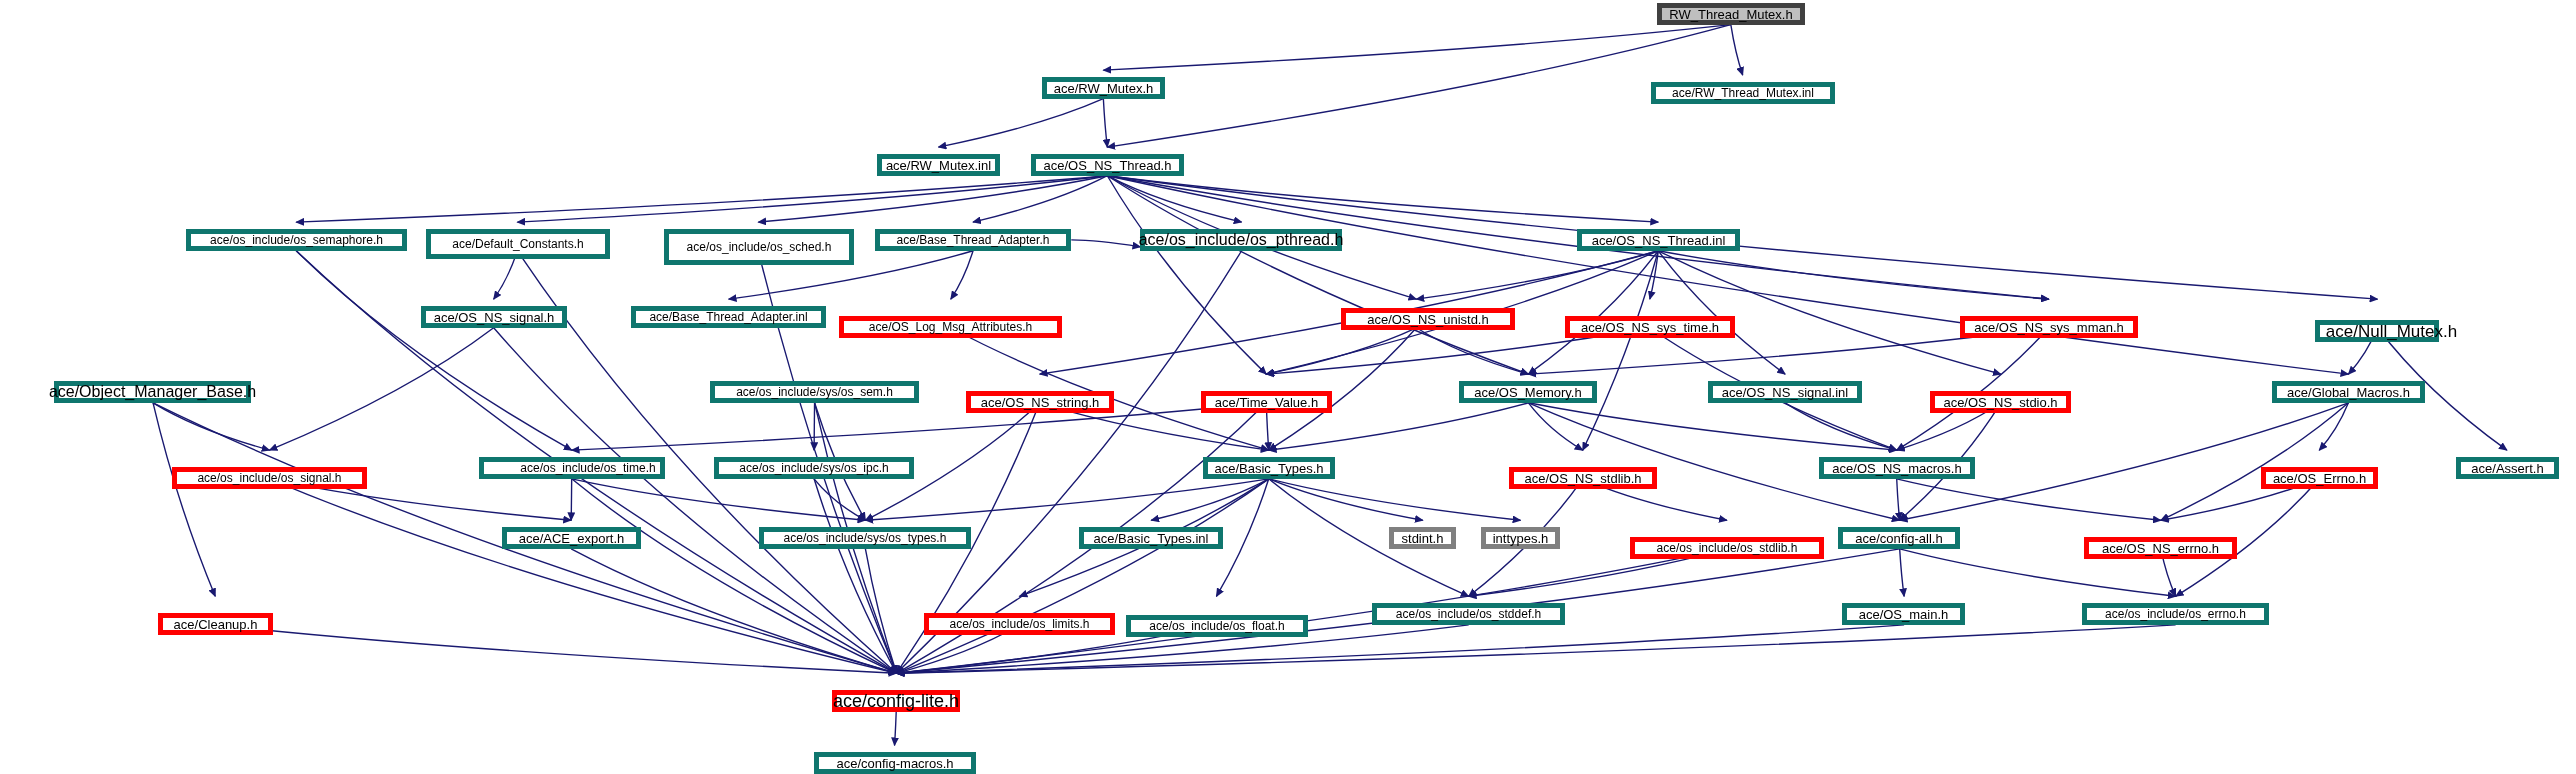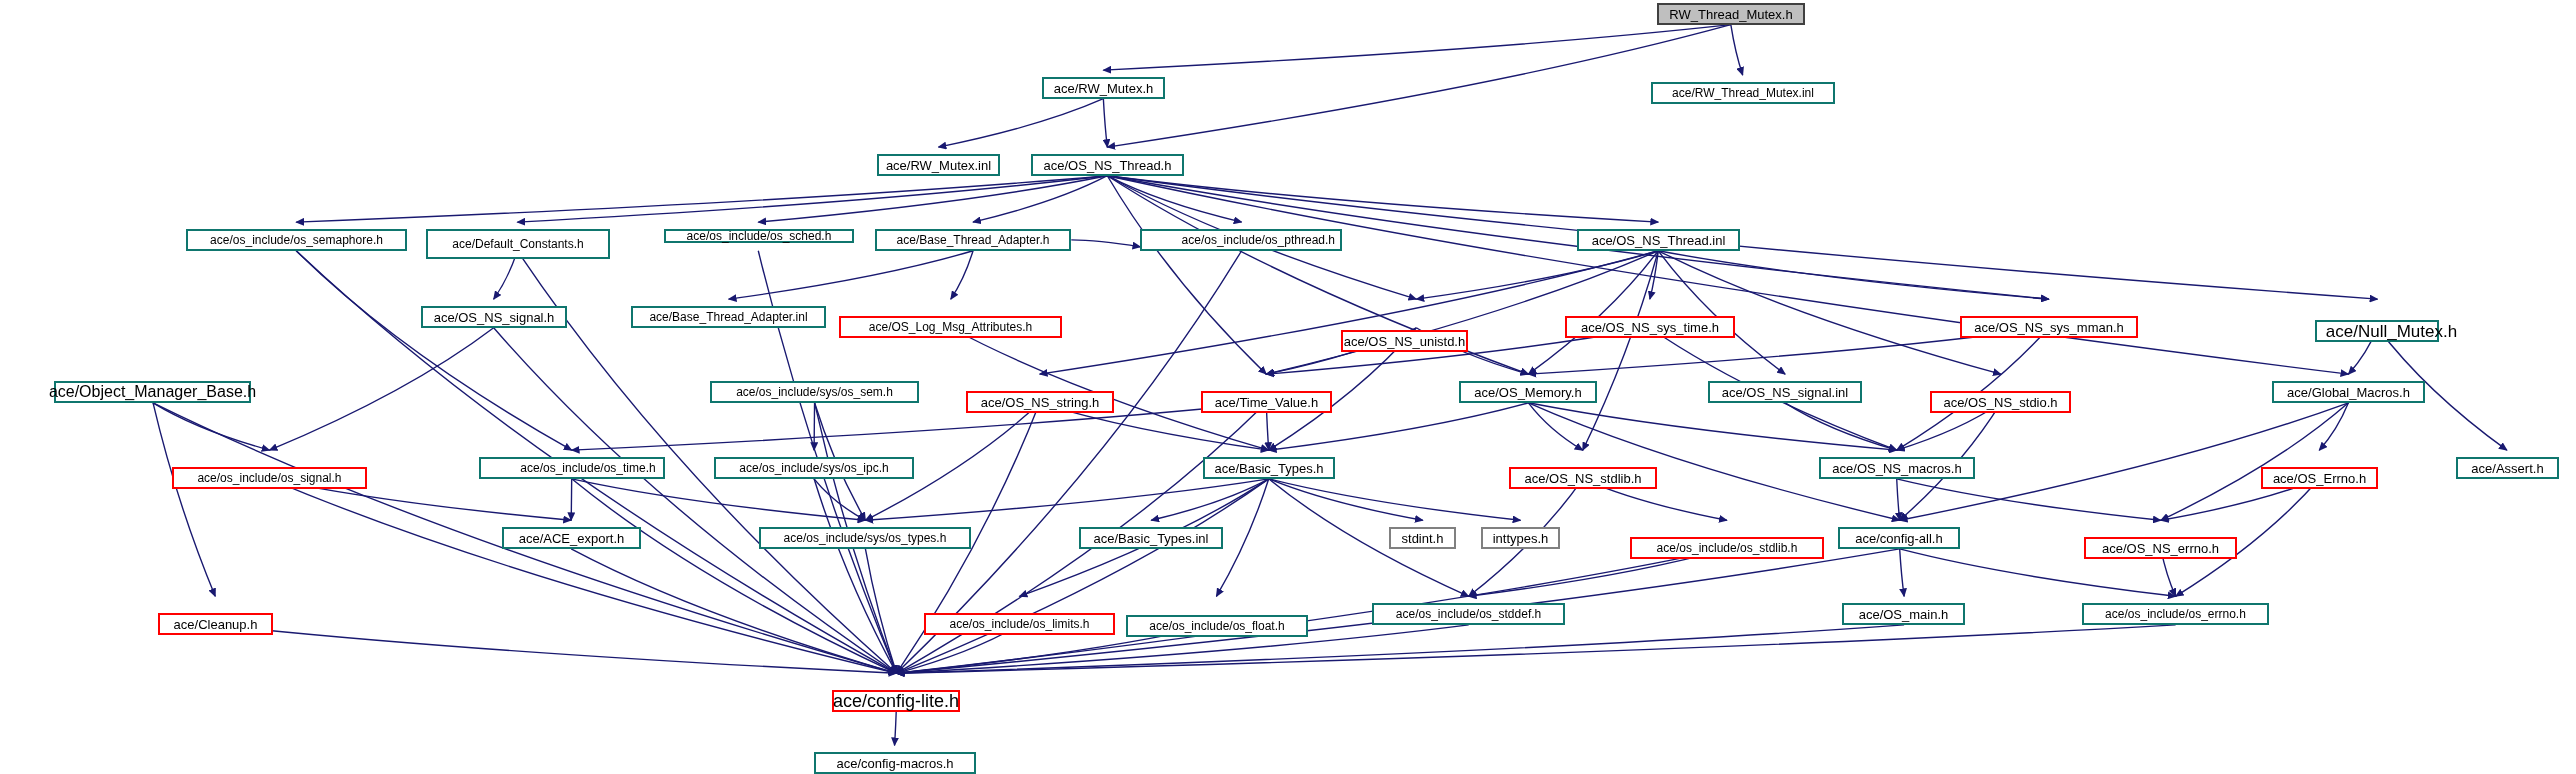--- a/index.html
+++ b/index.html
@@ -1,20 +1,20 @@
 <!DOCTYPE html>
 <html><head>
 <meta charset="utf-8">
 <style>
   html,body{margin:0;padding:0;background:#ffffff;}
   #graph{position:relative;width:2576px;height:774px;background:#ffffff;
          font-family:"Liberation Sans", sans-serif;overflow:hidden;}
   #edges{position:absolute;left:0;top:0;width:2576px;height:774px;pointer-events:none;}
   .node{position:absolute;box-sizing:border-box;display:flex;align-items:center;
-        justify-content:center;background:#ffffff;border:2px solid #0f766e;
+        justify-content:center;background:#ffffff;border:5px solid #0f766e;
         white-space:nowrap;color:#000000;line-height:1;}
   .node span{display:block;padding:0 5px;}
   .n-red{border-color:#ff0000;margin-top:10px;}
   .n-gray{border-color:#808080;}
   .n-root{background:#bfbfbf;border-color:#404040;}
 </style>
 </head>
 <body>
 
 <div id="graph">
@@ -147,42 +147,42 @@
       </div>
       <div class="node " style="left: 1031px; top: 154px; width: 153px; height: 22px; font-size: 13px;">
         <span>ace/OS_NS_Thread.h</span>
       </div>
       <div class="node " style="left: 186px; top: 229px; width: 221px; height: 22px; font-size: 12px;">
         <span>ace/os_include/os_semaphore.h</span>
       </div>
       <div class="node " style="left: 426px; top: 229px; width: 184px; height: 30px; font-size: 12px;">
         <span>ace/Default_Constants.h</span>
       </div>
-      <div class="node " style="left: 664px; top: 229px; width: 190px; height: 14px; font-size: 12px;">
+      <div class="node " style="left: 664px; top: 229px; width: 190px; height: 36px; font-size: 12px;">
         <span>ace/os_include/os_sched.h</span>
       </div>
       <div class="node " style="left: 875px; top: 229px; width: 196px; height: 22px; font-size: 12px;">
         <span>ace/Base_Thread_Adapter.h</span>
       </div>
-      <div class="node " style="left: 1140px; top: 229px; width: 202px; height: 22px; font-size: 12px; justify-content: flex-end;">
+      <div class="node " style="left: 1140px; top: 229px; width: 202px; height: 22px; font-size: 16px;">
         <span>ace/os_include/os_pthread.h</span>
       </div>
       <div class="node " style="left: 1577px; top: 229px; width: 163px; height: 22px; font-size: 13px;">
         <span>ace/OS_NS_Thread.inl</span>
       </div>
       <div class="node " style="left: 421px; top: 306px; width: 146px; height: 22px; font-size: 13px;">
         <span>ace/OS_NS_signal.h</span>
       </div>
       <div class="node " style="left: 631px; top: 306px; width: 195px; height: 22px; font-size: 12px;">
         <span>ace/Base_Thread_Adapter.inl</span>
       </div>
       <div class="node n-red" style="left: 839px; top: 306px; width: 223px; height: 22px; font-size: 12px;">
         <span>ace/OS_Log_Msg_Attributes.h</span>
       </div>
-      <div class="node n-red" style="left: 1341px; top: 320px; width: 127px; height: 22px; font-size: 13px;">
+      <div class="node n-red" style="left: 1341px; top: 298px; width: 174px; height: 22px; font-size: 13px;">
         <span>ace/OS_NS_unistd.h</span>
       </div>
       <div class="node n-red" style="left: 1565px; top: 306px; width: 170px; height: 22px; font-size: 13px;">
         <span>ace/OS_NS_sys_time.h</span>
       </div>
       <div class="node n-red" style="left: 1960px; top: 306px; width: 178px; height: 22px; font-size: 13px;">
         <span>ace/OS_NS_sys_mman.h</span>
       </div>
       <div class="node " style="left: 2315px; top: 320px; width: 124px; height: 22px; font-size: 17px; padding-left: 29px;">
         <span>ace/Null_Mutex.h</span>

